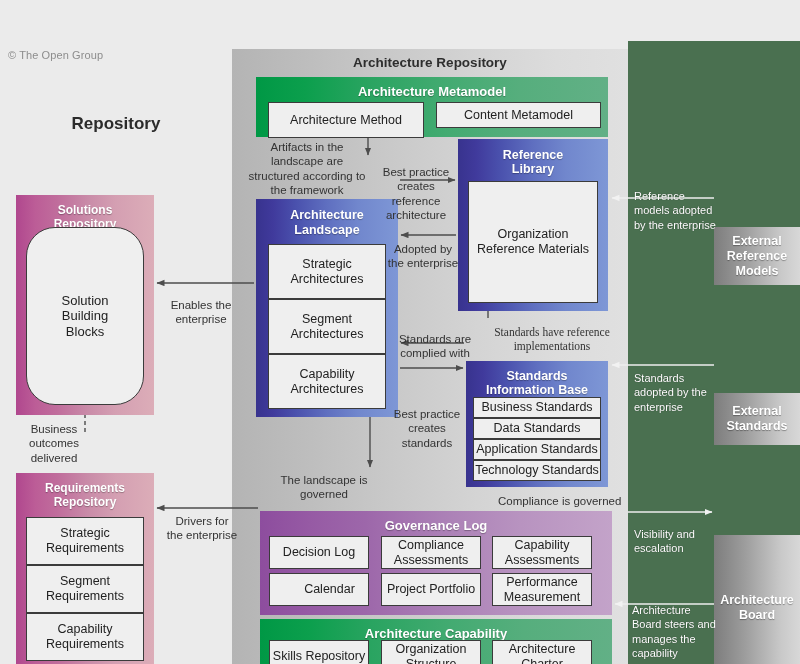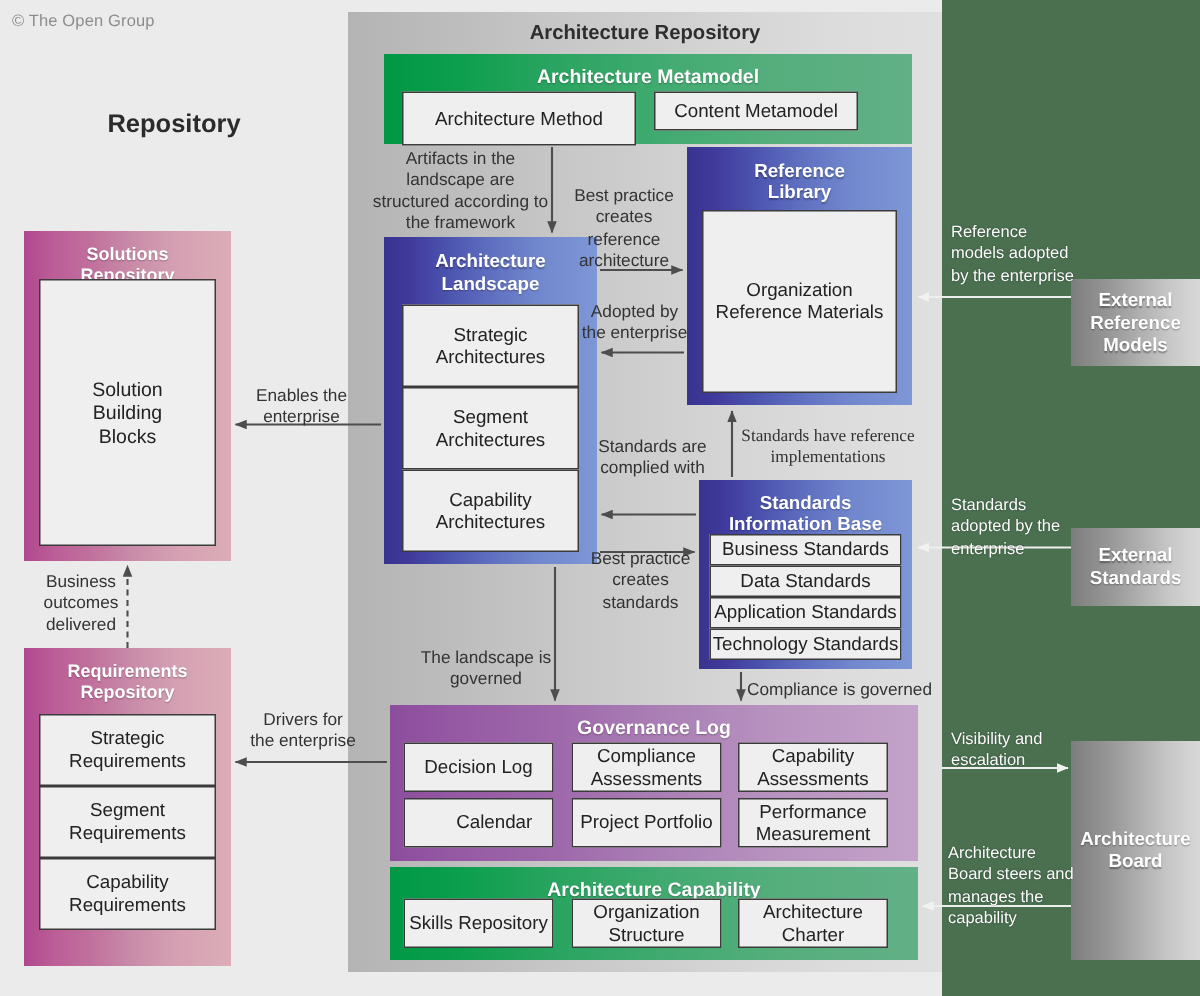--- a/index.html
+++ b/index.html
@@ -2,21 +2,21 @@
 <html><head>
 <meta charset="utf-8">
 <style>
   html,body{margin:0;padding:0;}
   body{
     width:800px;height:664px;position:relative;overflow:hidden;
     background:#ebebeb;
     font-family:"Liberation Sans","DejaVu Sans",sans-serif;
     -webkit-font-smoothing:antialiased;
   }
-  .abs{position:absolute;box-sizing:border-box;}
+  .abs{position:absolute;box-sizing:border-box;margin-top:41px;}
 
   
   #copyright{left:8px;top:8px;font-size:11px;color:#8d8d8d;letter-spacing:.1px;}
 
   
   #arch-repo-panel{
     left:232px;top:8px;width:396px;height:640px;
     background:linear-gradient(to right,#b4b4b4 0%,#bdbdbd 18%,#c9c9c9 40%,#d4d4d4 62%,#dcdcdc 82%,#e0e0e0 100%);
   }
   #arch-repo-title{
@@ -63,21 +63,21 @@
   #requirements-repo .group-title{font-size:12px;padding-top:4px;}
   .req-cell{left:26px;width:118px;height:48px;font-size:12.5px;}
   #req-strategic{top:476px;}
   #req-segment{top:524px;}
   #req-capability{top:572px;}
 
   
   #metamodel{left:256px;top:36px;width:352px;height:60px;}
   #metamodel .group-title{font-size:13px;padding-top:3px;}
   #mm-method{left:268px;top:61px;width:156px;height:36px;font-size:12.5px;}
-  #mm-content{left:436px;top:61px;width:136px;height:26px;font-size:12.5px;}
+  #mm-content{left:436px;top:61px;width:165px;height:26px;font-size:12.5px;}
 
   
   #landscape{left:256px;top:158px;width:142px;height:218px;}
   #landscape .group-title{font-size:12.5px;padding-top:5px;}
   .land-cell{left:268px;width:118px;height:55px;font-size:12.5px;}
   #land-strategic{top:203px;}
   #land-segment{top:258px;}
   #land-capability{top:313px;}
 
   
@@ -205,21 +205,21 @@
     <path d="M714,604 L615,604"></path>
   </g>
 </svg>
 
 <div class="abs group g-pink" id="solutions-repo">
   <div class="group-title">
     <div>Solutions</div>
     <div>Repository</div>
   </div>
 </div>
-<div class="abs cell" id="sbb-cell" style="flex-direction: column;">
+<div class="abs cell" id="sbb-cell" style="flex-direction: column; border-radius: 29px;">
   <span>Solution</span>
   <span>Building</span>
   <span>Blocks</span>
 </div>
 
 <div class="abs group g-pink" id="requirements-repo">
   <div class="group-title">
     <div>Requirements</div>
     <div>Repository</div>
   </div>

